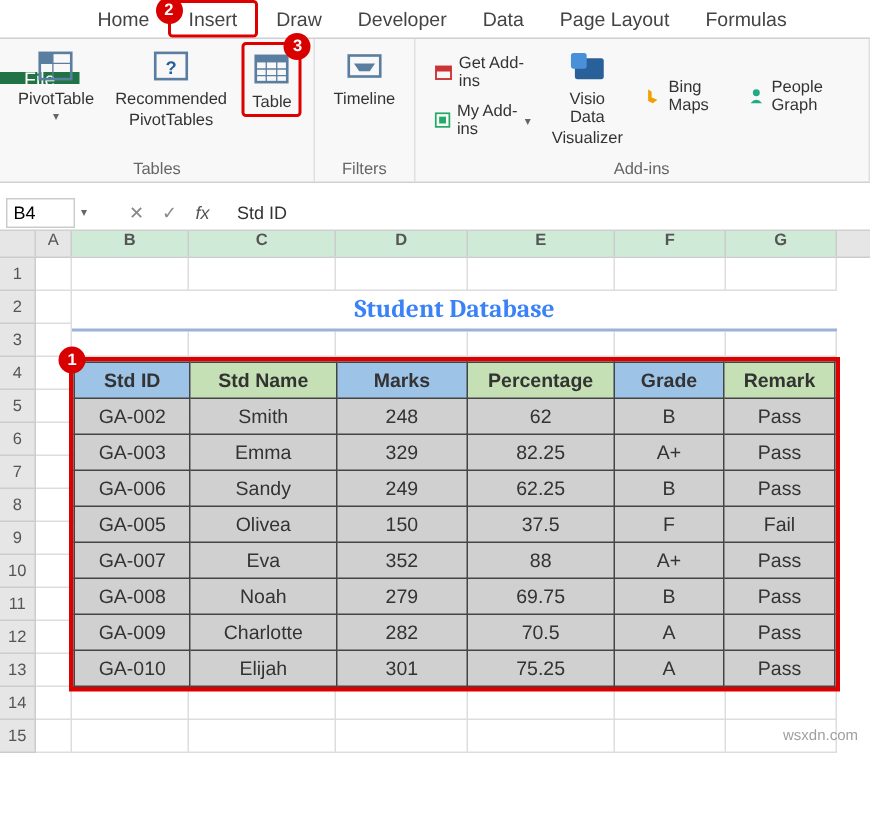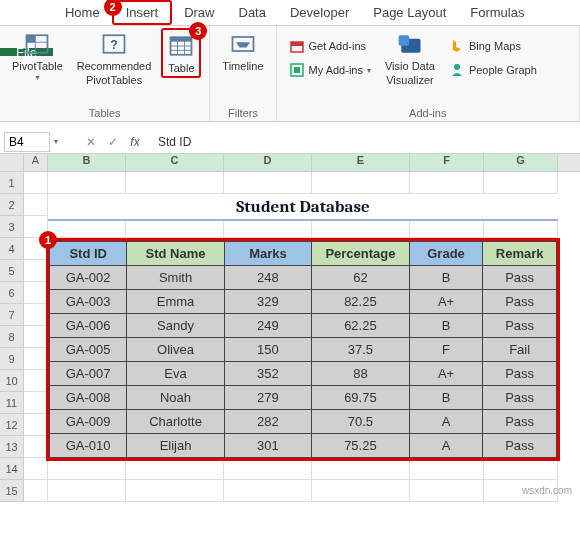--- a/index.html
+++ b/index.html
@@ -41,41 +41,41 @@
 .colhdr { display: flex; background: #e6e6e6; border-bottom: 1px solid #ccc; height: 18px; }
 .colhdr .corner { width: 24px; border-right: 1px solid #ccc; }
 .colhdr .ch { text-align: center; font-size: 11px; color: #555; border-right: 1px solid #ccc; }
 .colhdr .ch.sel { background: #cfead6; font-weight: bold; }
 .row { display: flex; height: 22px; }
 .row .rh { width: 24px; background: #e6e6e6; border-right: 1px solid #ccc; border-bottom: 1px solid #ccc; text-align: center; font-size: 11px; color: #555; display: flex; align-items: center; justify-content: center; }
 .row .cell { border-right: 1px solid #ddd; border-bottom: 1px solid #ddd; display: flex; align-items: center; padding-left: 4px; font-size: 13px; }
 
 
 .tbl-wrap { position: absolute; border: 3px solid #d00; }
-.tbl-title { text-align: center; font-size: 17px; font-weight: bold; color: #0f172a; font-family: Cambria, serif; border-bottom: 2px solid #9ab3d6; padding: 3px 0; }
+.tbl-title { text-align: center; font-size: 17px; font-weight: bold; color: #3b82f6; font-family: Cambria, serif; border-bottom: 2px solid #9ab3d6; padding: 3px 0; }
 .tbl { border-collapse: collapse; width: 100%; }
 .tbl th, .tbl td { border: 1px solid #444; text-align: center; font-size: 13px; padding: 4px 0; }
 .tbl th { font-weight: bold; }
 .th-a { background:#9dc3e6;} .th-b{background:#c5e0b4;} .th-c{background:#9dc3e6;} .th-d{background:#c5e0b4;} .th-e{background:#9dc3e6;} .th-f{background:#c5e0b4;}
 .tbl td { background: #d0d0d0; }
 .wmk { position: absolute; right: 8px; bottom: 6px; font-size: 10px; color: #777; opacity: .7; pointer-events:none;}
 </style>
 </head>
 <body>
 
 <div class="tabs">
   <div class="tab-file">File</div>
   <div class="tab">Home</div>
   <div class="tab active">
     <span>Insert</span>
     <div class="marker" style="left:-10px;top:-4px">2</div>
   </div>
   <div class="tab">Draw</div>
+  <div class="tab">Developer</div>
   <div class="tab">Data</div>
-  <div class="tab">Developer</div>
   <div class="tab">Page Layout</div>
   <div class="tab">Formulas</div>
 </div>
 
 <div class="ribbon">
   <div class="group">
     <div class="group-row">
       <div class="btn-lg">
         <span class="ic">
             <svg viewBox="0 0 32 32">
@@ -157,21 +157,21 @@
       <div class="btn-lg">
         <span class="ic">
             <svg viewBox="0 0 32 32">
               <rect x="6" y="10" width="22" height="16" rx="2" fill="#2a6099"></rect>
               <rect x="3" y="6" width="12" height="12" rx="2" fill="#4a90d9"></rect>
             </svg>
           </span>
         <span>Visio Data</span>
         <span>Visualizer</span>
       </div>
-      <div style="display:flex;flex-direction:column;gap:4px;justify-content:center">
+      <div style="display:flex;gap:4px;justify-content:center">
         <div class="btn-sm">
           <span class="ic-sm">
               <svg viewBox="0 0 16 16">
                 <path d="M4 2 L4 12 L8 14 L12 11 L7 9 L7 4 Z" fill="#f2a000"></path>
               </svg>
             </span>
           <span>Bing Maps</span>
         </div>
         <div class="btn-sm">
           <span class="ic-sm">

